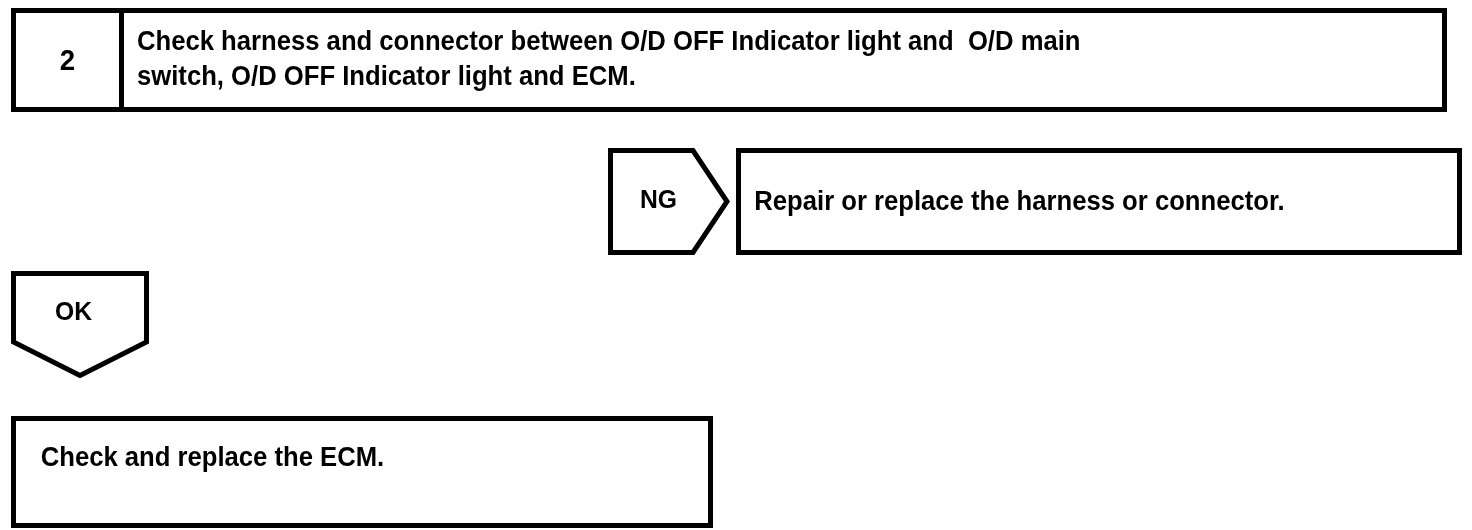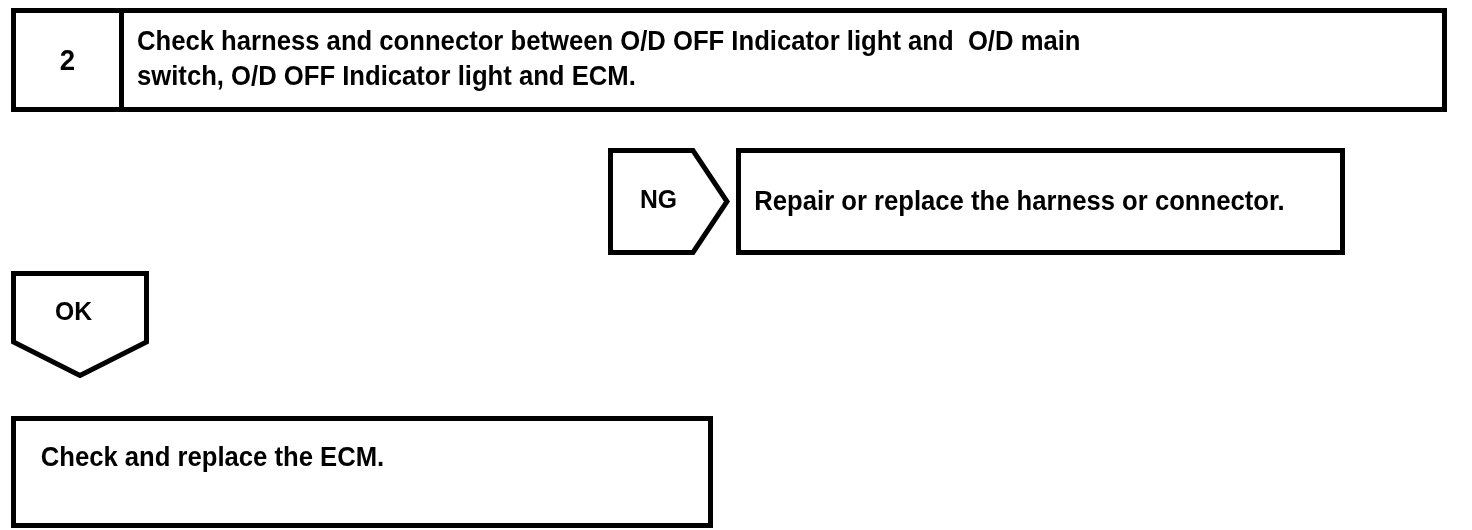--- a/index.html
+++ b/index.html
@@ -109,21 +109,21 @@
     position: absolute;
     border: 5px solid #000000;
     box-sizing: border-box;
     background: #ffffff;
     display: flex;
     align-items: center;
   }
   .repair-box {
     left: 736px;
     top: 148px;
-    width: 609px;
+    width: 726px;
     height: 107px;
   }
   .ecm-box {
     left: 11px;
     top: 416px;
     width: 702px;
     height: 112px;
   }
   .result-text {
     font-size: 27px;

